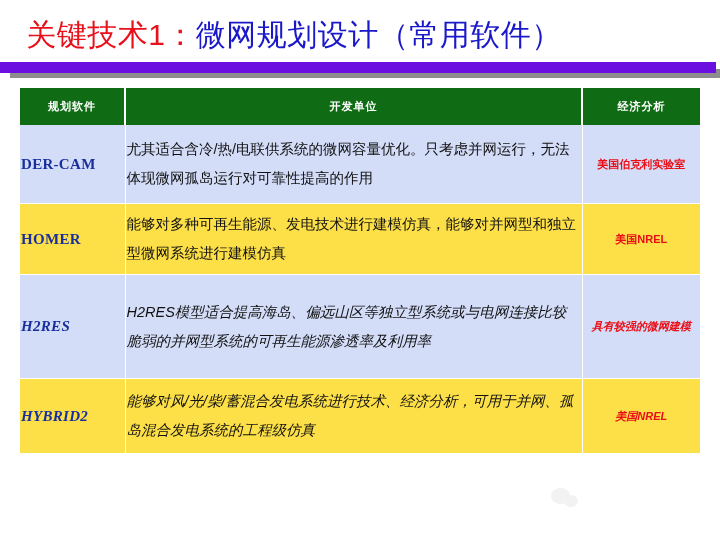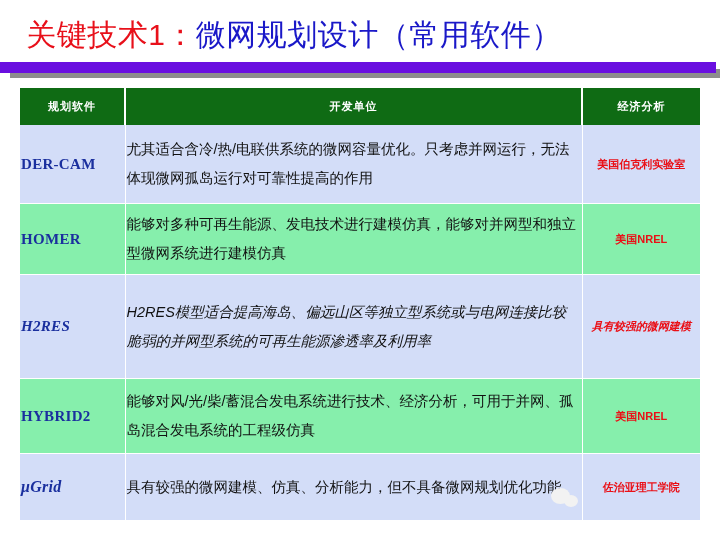--- a/index.html
+++ b/index.html
@@ -83,21 +83,21 @@
   #software-table td {
     padding: 0 1px;
     vertical-align: middle;
     border-right: 1px solid #ffffff;
     border-bottom: 1px solid #ffffff;
     margin-top: 28px;
   }
   #software-table td:last-child { border-right: none; }
 
   tr.row-a td { background: #d3ddf8; }
-  tr.row-b td { background: #86efac; }
+  tr.row-b td { background: #fde047; }
 
   td.cell-name {
     text-align: left;
     color: #1a2f9e;
     font-size: 15px;
     font-weight: bold;
     font-family: "Liberation Serif", "DejaVu Serif", serif;
     letter-spacing: 0.3px;
   }
   td.cell-name.italic {
@@ -119,21 +119,21 @@
     color: #ea0f16;
     font-size: 11px;
     font-weight: bold;
     line-height: 25px;
   }
 
   
   tr.r1 td { height: 78px; }
   tr.r2 td { height: 70px; }
   tr.r3 td { height: 103px; font-style: italic; }
-  tr.r4 td { height: 74px; }
+  tr.r4 td { height: 74px; font-style: italic; }
   tr.r5 td { height: 66px; }
 
   
   #watermark {
     position: absolute;
     left: 551px;
     top: 487px;
     display: flex;
     align-items: center;
     gap: 6px;
@@ -208,25 +208,20 @@
     <tr class="row-a r3">
       <td class="cell-name">H2RES</td>
       <td class="cell-scope">H2RES模型适合提高海岛、偏远山区等独立型系统或与电网连接比较脆弱的并网型系统的可再生能源渗透率及利用率</td>
       <td class="cell-dev">具有较强的微网建模</td>
     </tr>
     <tr class="row-b r4">
       <td class="cell-name">HYBRID2</td>
       <td class="cell-scope">能够对风/光/柴/蓄混合发电系统进行技术、经济分析，可用于并网、孤岛混合发电系统的工程级仿真</td>
       <td class="cell-dev">美国NREL</td>
     </tr>
-    <tr class="row-a r5">
-      <td class="cell-name italic">μGrid</td>
-      <td class="cell-scope">具有较强的微网建模、仿真、分析能力，但不具备微网规划优化功能</td>
-      <td class="cell-dev">佐治亚理工学院</td>
-    </tr>
   </tbody>
 </table>
 
 <div id="watermark">
   <span class="wm-logo">
     <span class="bubble-big"></span>
     <span class="bubble-small"></span>
   </span>
 </div>
 

